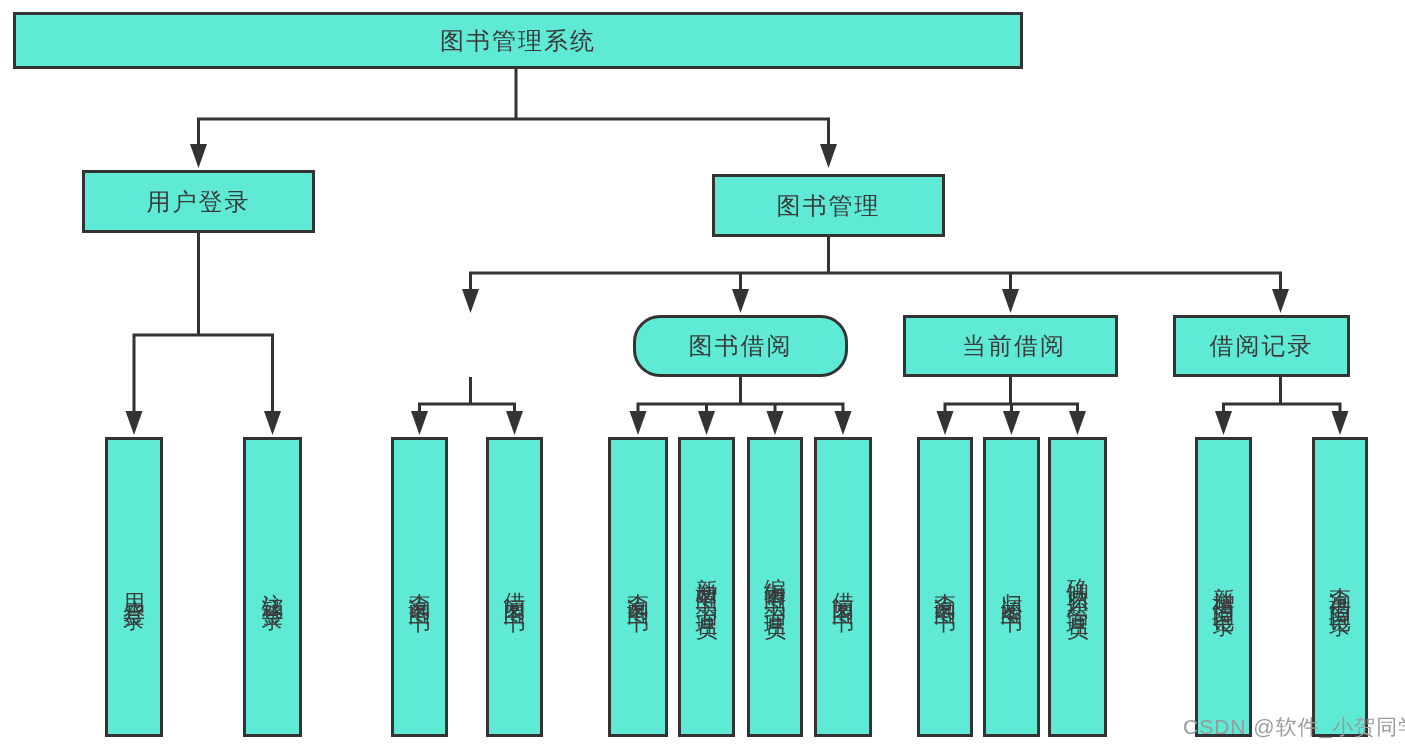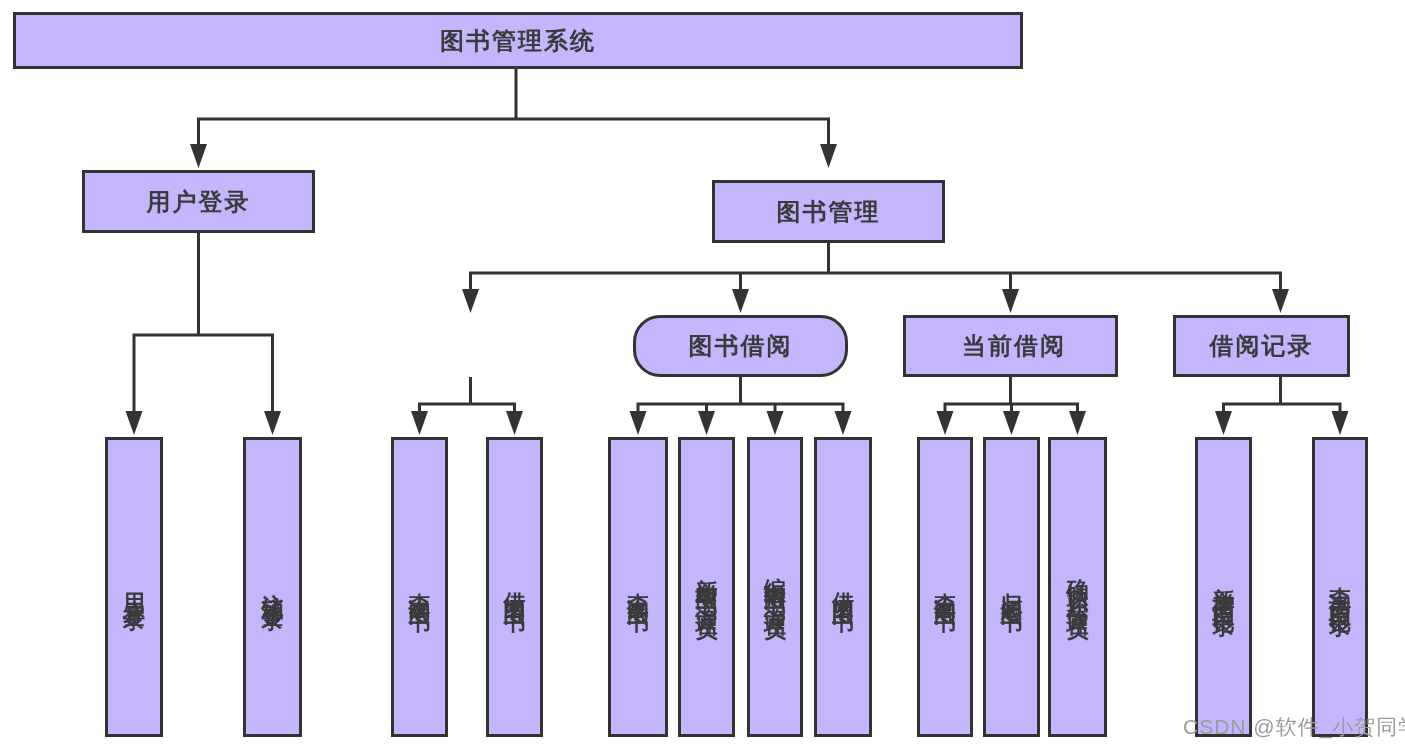--- a/index.html
+++ b/index.html
@@ -17,25 +17,24 @@
   }
   .connectors {
     position: absolute; left: 0; top: 0;
     width: 1405px; height: 747px;
     color: var(--line, #333333);
     z-index: 1;
   }
   .node {
     position: absolute;
     border: 3px solid var(--border, #333333);
-    background: #c4b5fd;
+    background: #5eead4;
     display: flex; align-items: center; justify-content: center;
     color: var(--text, #3a3a3a);
     z-index: 2;
-    font-weight: bold;
   }
   .node.h { font-size: 24px; letter-spacing: 2px; }
   .node.v { font-size: 22px; }
   .node.v .vtext {
     writing-mode: vertical-rl;
     text-orientation: mixed;
     letter-spacing: 6px;
     line-height: 1.1;
     white-space: nowrap;
   }
@@ -94,21 +93,21 @@
     </g>
   </svg>
 
   <div class="node h" style="left:13px; top:12px; width:1010px; height:57px;">
     <span>图书管理系统</span>
   </div>
 
   <div class="node h" style="left:82px; top:170px; width:233px; height:63px;">
     <span>用户登录</span>
   </div>
-  <div class="node h" style="left:712px; top:180px; width:233px; height:63px;">
+  <div class="node h" style="left:712px; top:174px; width:233px; height:63px;">
     <span>图书管理</span>
   </div>
 
   <div class="node h" style="left:633px; top:315px; width:215px; height:62px;border-radius:27px;">
     <span>图书借阅</span>
   </div>
   <div class="node h" style="left:903px; top:315px; width:215px; height:62px;padding-left:7px;">
     <span>当前借阅</span>
   </div>
   <div class="node h" style="left:1173px; top:315px; width:177px; height:62px;">

